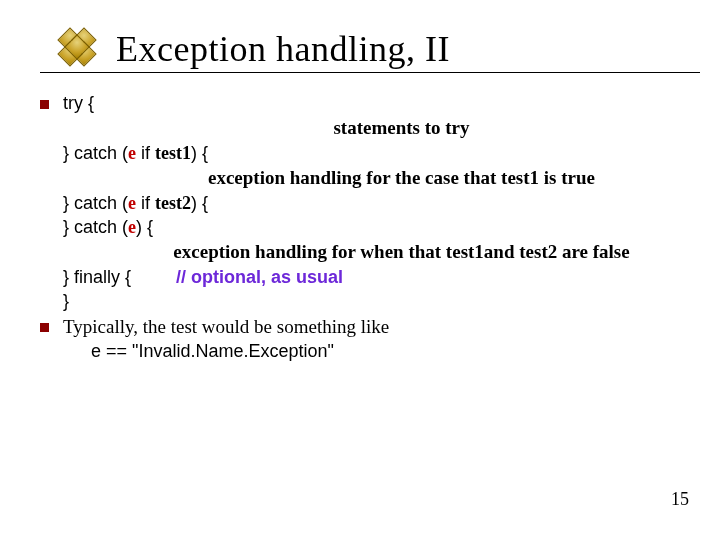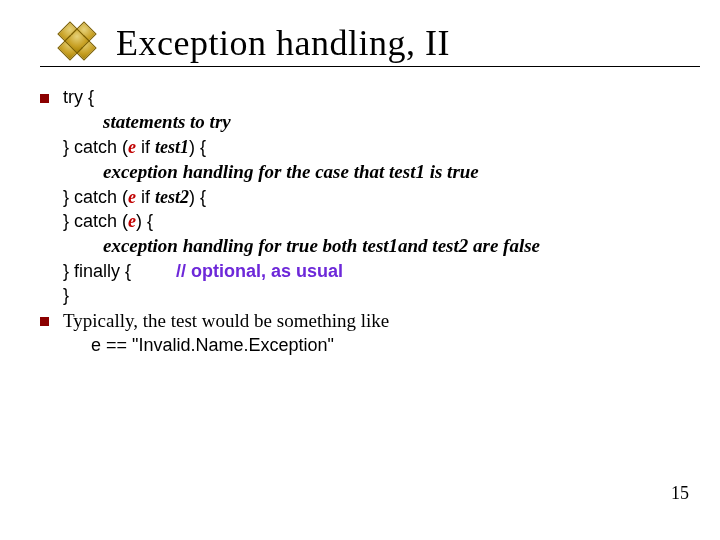--- a/index.html
+++ b/index.html
@@ -1,37 +1,37 @@
 <!DOCTYPE html>
 <html><head>
 <meta charset="utf-8">
 <style>
   * { margin: 0; padding: 0; box-sizing: border-box; }
   html, body { width: 720px; height: 540px; background: #fff; font-family: "Times New Roman", Times, serif; color: #000; overflow: hidden; }
-  .slide { position: relative; width: 720px; height: 512px; padding: 20px 20px 20px 40px; }
+  .slide { position: relative; width: 720px; height: 512px; padding: 20px 20px 20px 40px; margin-top: 6px; }
   .header { display: flex; align-items: flex-end; gap: 18px; margin-left: 18px; margin-top: 2px; }
   .header-icon { position: relative; width: 40px; height: 38px; margin-bottom: 4px; }
   .diamond { position: absolute; width: 18px; height: 18px; transform: rotate(45deg); background: radial-gradient(circle at 30% 30%, #e6d27a 0%, #c9a227 60%, #a68000 100%); border: 1px solid #7a5e00; }
   .d1 { top: 10px; left: 10px; }
   .d2 { top: 3px;  left: 3px; }
   .d3 { top: 17px; left: 17px; }
   .d4 { top: 3px;  left: 17px; }
   .d5 { top: 17px; left: 3px; }
   .title { font-size: 36px; font-weight: 400; letter-spacing: 0.5px; }
 
   .divider { border: none; border-top: 1px solid #000; margin-top: 2px; margin-bottom: 18px; width: 100%; }
 
   .content { font-size: 19px; line-height: 1.35; }
   .bullet-row { display: flex; align-items: flex-start; }
   .bullet { width: 9px; height: 9px; background: #8b0000; margin-top: 9px; margin-right: 14px; flex-shrink: 0; }
   .body-col { flex: 1; } 
   .indent2 { margin-left: 40px; } 
 
   .verdana { font-family: Verdana, Geneva, sans-serif; font-size: 18px; }
-  .italic { font-style: italic; font-weight: bold; }
+  .italic { font-weight: bold; text-align: center; }
   .red { color: #c00000; }
   .comment { color: #6d28d9; font-family: Verdana, Geneva, sans-serif; font-size: 18px; font-weight: bold; }
 
   .pagenum { position: absolute; bottom: 8px; right: 31px; font-size: 18px; font-family: "Times New Roman", serif; }
 </style>
 </head>
 <body>
 
 <div class="slide">
 
@@ -65,21 +65,21 @@
 
         <div class="verdana">
           <span>} catch (</span><span class="red italic" style="font-family:'Times New Roman';">e</span><span> if </span><span class="italic" style="font-family:'Times New Roman';">test2</span><span>) {</span>
         </div>
 
 
         <div class="verdana">
           <span>} catch (</span><span class="red italic" style="font-family:'Times New Roman';">e</span><span>) {</span>
         </div>
 
-        <div class="indent2 italic">exception handling for true both test1and test2 are false</div>
+        <div class="indent2 italic">exception handling for when that test1and test2 are false</div>
 
         <div class="verdana">
           <span>} finally {</span>&nbsp;&nbsp;&nbsp;&nbsp;&nbsp;&nbsp;&nbsp;&nbsp;&nbsp;<span class="comment">// optional, as usual</span>
         </div>
 
 
         <div class="verdana">}</div>
       </div>
     </div>
 

